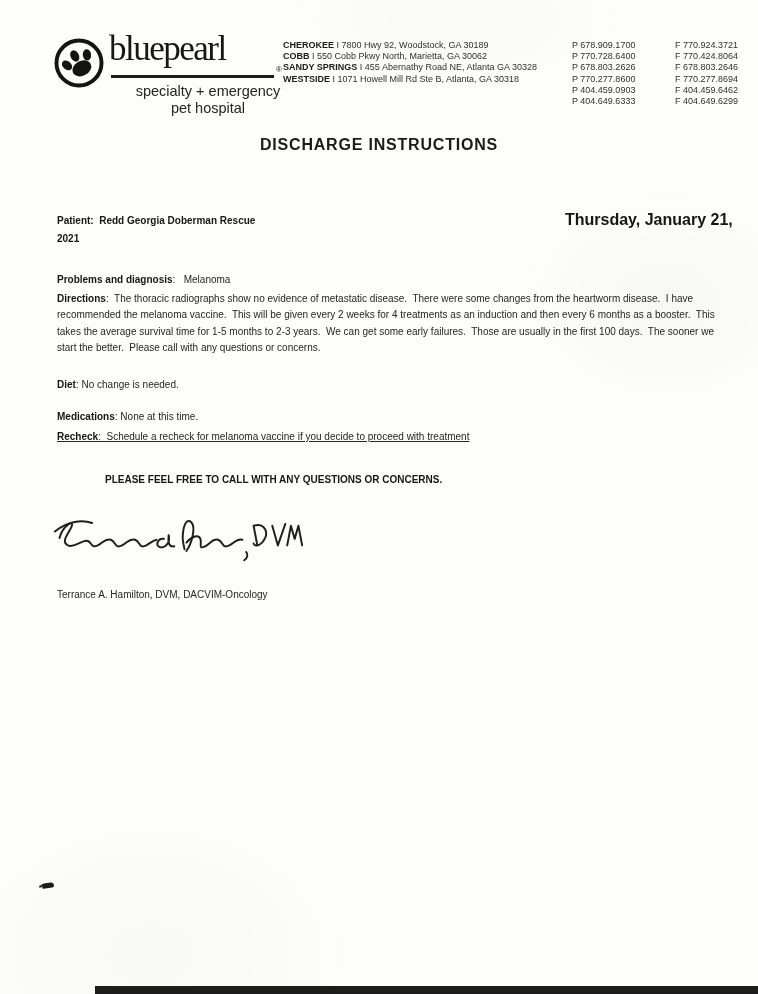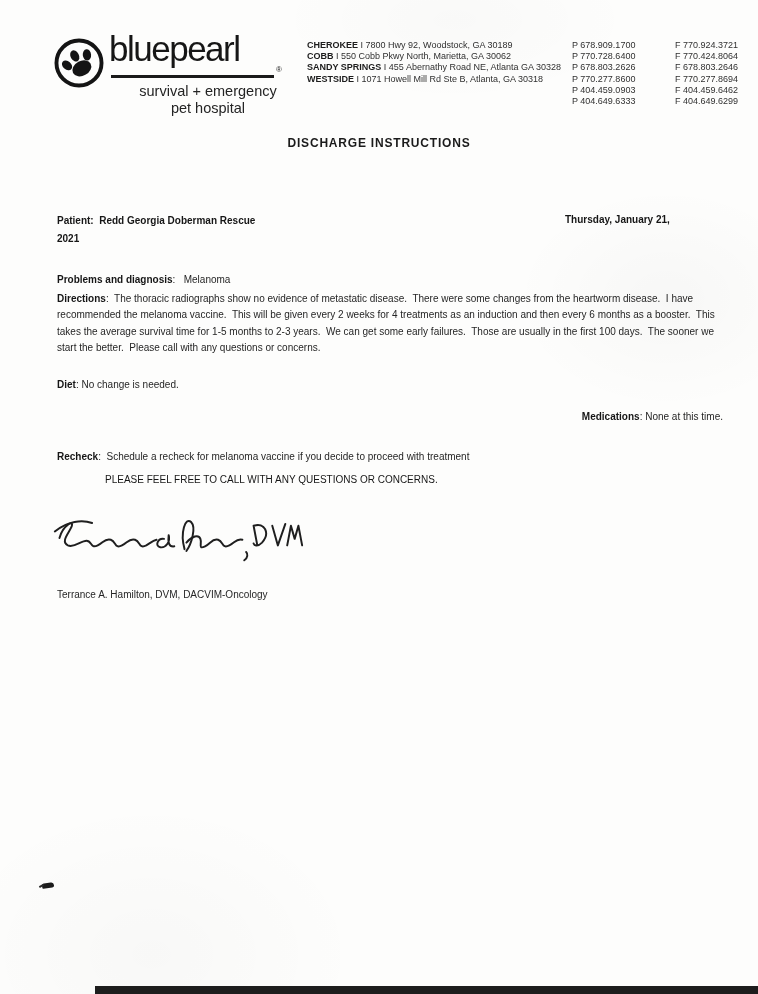--- a/index.html
+++ b/index.html
@@ -18,54 +18,54 @@
       radial-gradient(220px 160px at 88% 30%, rgba(0,0,0,0.022), transparent 70%),
       radial-gradient(300px 220px at 20% 96%, rgba(0,0,0,0.018), transparent 70%),
       radial-gradient(260px 120px at 60% 2%, rgba(0,0,0,0.015), transparent 70%);
   }
   .abs { position:absolute; }
 
   
   .logo-wrap { left:52px; top:31px; width:230px; height:85px; }
   .paw { left:0; top:6px; width:54px; height:52px; }
   .wordmark {
-    left:57px; top:0; font-family:Liberation Sans, sans-serif;
+    left:57px; top:0; font-family:Liberation Serif, serif;
     font-size:35px; letter-spacing:-1.5px; color:#161616; font-weight:500;
     line-height:1;
   }
   .wordmark-underline { left:59px; top:44px; width:163px; height:3px; background:#1a1a1a; }
   .reg-mark { left:224px; top:34px; font-size:8px; color:#222; }
   .tagline { left:48px; top:50px; width:216px; text-align:center;
     font-size:14.5px; color:#242424; line-height:17px; font-weight:500; }
 
   
-  .addr-block { left:283px; top:40px; width:300px; font-size:9px; line-height:11.2px; color:#303030;margin-left:24px; }
+  .addr-block { left:283px; top:40px; width:300px; font-size:9px; line-height:11.2px; color:#303030; }
   .addr-line b { color:#1c1c1c; }
   .phone-block { left:572px; top:40px; width:180px; font-size:9px; line-height:11.2px; color:#303030; }
   .phone-line { display:flex;gap:26px; }
   .pcol { width:77px; display:inline-block; }
 
   
   .doc-title {
     left:0; top:136px; width:758px; text-align:center;
-    font-size:12px; font-weight:bold; letter-spacing:0.8px; color:#1b1b1b;
+    font-size:16px; font-weight:bold; letter-spacing:0.8px; color:#1b1b1b;
   }
 
   
   .body-text { font-size:10px; line-height:16.3px; color:#262626; white-space:pre-wrap; }
   .bold { font-weight:bold; color:#161616; }
   .patient-line { left:57px; top:213px; width:520px; }
-  .date-line { left:565px; top:212px; font-size:10px; }
+  .date-line { left:565px; top:212px; font-size:16px; }
   .year-line { left:57px; top:231px; }
   .problems-line { left:57px; top:272px; }
   .directions-para { left:57px; top:291px; width:666px; }
   .diet-line { left:57px; top:377px; width:666px; }
-  .meds-line { left:57px; top:409px; width:666px;text-align:right; }
-  .recheck-line { left:57px; top:449px; width:680px; }
-  .callout-line { left:57px; top:472px; width:680px; font-weight:normal; color:#161616;padding-left:48px; }
+  .meds-line { left:57px; top:409px; width:666px; }
+  .recheck-line { left:57px; top:429px; width:680px;text-decoration:underline; }
+  .callout-line { left:57px; top:472px; width:680px; font-weight:bold; color:#161616;padding-left:48px; }
 
   
   .signature { left:52px; top:506px; width:252px; height:62px; }
   .typed-name { left:57px; top:587px; }
 
   
   .ink-mark { left:42px; top:883px; width:12px; height:4.5px; background:#1c1c1c;
     border-radius:2px 3px 2px 1px; transform:rotate(-8deg); }
   .ink-mark::after { content:""; position:absolute; left:-3px; top:1px; width:5px; height:2px;
     background:#2a2a2a; transform:rotate(-20deg); }
@@ -80,21 +80,21 @@
     <g transform="rotate(-28 30 30)" fill="#141414">
       <ellipse cx="30" cy="37" rx="11.5" ry="8.5"></ellipse>
       <ellipse cx="16.5" cy="26" rx="4.8" ry="6.6" transform="rotate(-22 16.5 26)"></ellipse>
       <ellipse cx="29.5" cy="20.5" rx="4.8" ry="6.8"></ellipse>
       <ellipse cx="42.5" cy="26" rx="4.8" ry="6.6" transform="rotate(22 42.5 26)"></ellipse>
     </g>
   </svg>
   <div class="abs wordmark">bluepearl</div>
   <div class="abs wordmark-underline"></div>
   <div class="abs reg-mark">®</div>
-  <div class="abs tagline" style="top:52px">survival + emergency</div>
+  <div class="abs tagline" style="top:52px">specialty + emergency</div>
   <div class="abs tagline" style="top:69px">pet hospital</div>
 </div>
 
 <div class="abs addr-block">
     <div class="addr-line"><b>CHEROKEE</b><span> I 7800 Hwy 92, Woodstock, GA 30189</span></div>
     <div class="addr-line"><b>COBB</b><span> I 550 Cobb Pkwy North, Marietta, GA 30062</span></div>
     <div class="addr-line"><b>SANDY SPRINGS</b><span> I 455 Abernathy Road NE, Atlanta GA 30328</span></div>
     <div class="addr-line"><b>WESTSIDE</b><span> I 1071 Howell Mill Rd Ste B, Atlanta, GA 30318</span></div>
   </div>
 <div class="abs phone-block">

